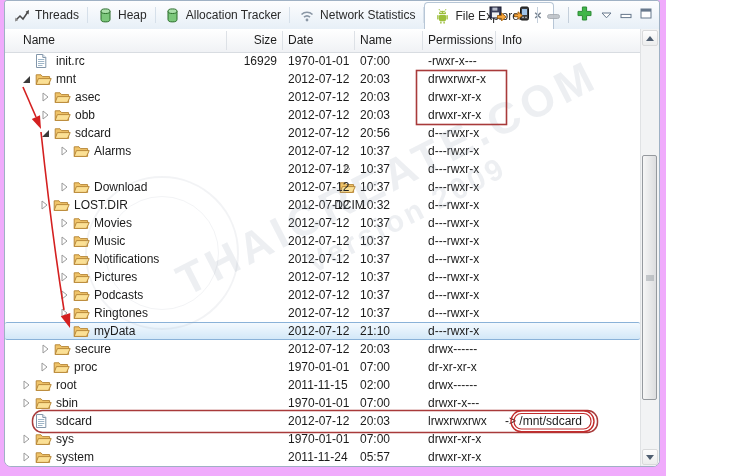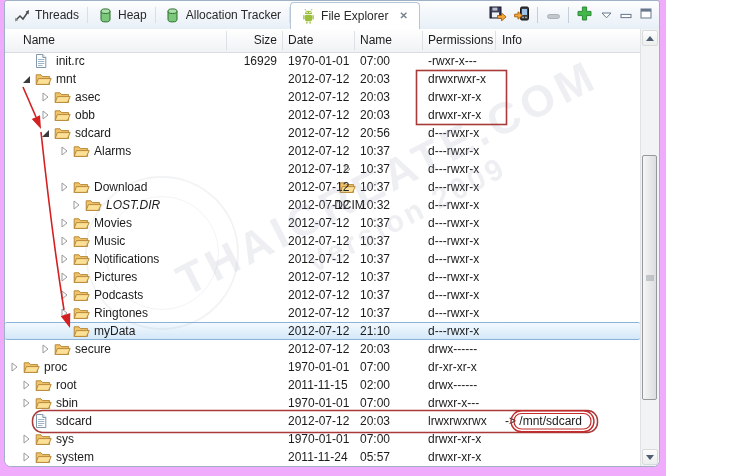--- a/index.html
+++ b/index.html
@@ -87,20 +87,30 @@
       </div>
       <div class="tab">
         <span class="ticon">
             <svg width="11" height="15" viewBox="0 0 11 15">
               <path d="M1 3.2 v8.4 a4.5 2.3 0 0 0 9 0 v-8.4" fill="#7bc77b" stroke="#2a6d2a"></path>
               <ellipse cx="5.5" cy="3.2" rx="4.5" ry="2.3" fill="#aadfaa" stroke="#2a6d2a"></ellipse>
             </svg>
           </span>
         <span>Allocation Tracker</span>
       </div>
+      <div class="tab">
+        <span class="ticon">
+            <svg width="16" height="13" viewBox="0 0 16 13">
+              <path d="M2.5 5.5 a8 8 0 0 1 11 0" fill="none" stroke="#8a97a5" stroke-width="1.6"></path>
+              <path d="M5 8.2 a4.5 4.5 0 0 1 6 0" fill="none" stroke="#8a97a5" stroke-width="1.6"></path>
+              <circle cx="8" cy="11" r="1.4" fill="#8a97a5"></circle>
+            </svg>
+          </span>
+        <span>Network Statistics</span>
+      </div>
       <div class="tab active">
         <span class="ticon">
             <svg width="15" height="16" viewBox="0 0 15 16">
               <g fill="#9cbf3b">
                 <path d="M4 6 a3.5 3.3 0 0 1 7 0 Z"></path>
                 <rect x="4" y="6.8" width="7" height="6.4" rx="1.4"></rect>
                 <rect x="2.2" y="7" width="1.4" height="4.6" rx="0.7"></rect>
                 <rect x="11.4" y="7" width="1.4" height="4.6" rx="0.7"></rect>
                 <rect x="5.2" y="13.4" width="1.4" height="2.4" rx="0.7"></rect>
                 <rect x="8.4" y="13.4" width="1.4" height="2.4" rx="0.7"></rect>
@@ -332,21 +342,21 @@
                   <path d="M3.4 5.6 L16.2 5.6 L13.5 11.4 L1.2 11.4 Z" fill="#fbe095" stroke="#b9893a" stroke-width="1"></path>
                 </svg>
               </span>
               <span class="rlabel">Download</span>
             </span>
             <span class="cell c-date">2012-07-12</span>
             <span class="cell c-time">10:37</span>
             <span class="cell c-perm">d---rwxr-x</span>
           </div>
           <div class="row">
-            <span class="namewrap" style="padding-left: 62px; font-style: italic;">
+            <span class="namewrap" style="padding-left: 30px;">
               <span class="twisty">
                 <svg width="7" height="10" viewBox="0 0 7 10">
                   <path d="M1 1 L6 5 L1 9 Z" fill="#ffffff" stroke="#9a9a9a"></path>
                 </svg>
               </span>
               <span class="ricon">
                 <svg width="17" height="13" viewBox="0 0 17 13">
                   <path d="M1.2 1.8 L6 1.8 L7.5 3.6 L14.6 3.6 L14.6 11.4 L1.2 11.4 Z" fill="#f0c469" stroke="#b9893a" stroke-width="1"></path>
                   <path d="M3.4 5.6 L16.2 5.6 L13.5 11.4 L1.2 11.4 Z" fill="#fbe095" stroke="#b9893a" stroke-width="1"></path>
                 </svg>
@@ -499,21 +509,21 @@
                   <path d="M3.4 5.6 L16.2 5.6 L13.5 11.4 L1.2 11.4 Z" fill="#fbe095" stroke="#b9893a" stroke-width="1"></path>
                 </svg>
               </span>
               <span class="rlabel">secure</span>
             </span>
             <span class="cell c-date">2012-07-12</span>
             <span class="cell c-time">20:03</span>
             <span class="cell c-perm">drwx------</span>
           </div>
           <div class="row">
-            <span class="namewrap" style="padding-left: 0;">
+            <span class="namewrap" style="padding-left: 30px;">
               <span class="twisty">
                 <svg width="7" height="10" viewBox="0 0 7 10">
                   <path d="M1 1 L6 5 L1 9 Z" fill="#ffffff" stroke="#9a9a9a"></path>
                 </svg>
               </span>
               <span class="ricon">
                 <svg width="17" height="13" viewBox="0 0 17 13">
                   <path d="M1.2 1.8 L6 1.8 L7.5 3.6 L14.6 3.6 L14.6 11.4 L1.2 11.4 Z" fill="#f0c469" stroke="#b9893a" stroke-width="1"></path>
                   <path d="M3.4 5.6 L16.2 5.6 L13.5 11.4 L1.2 11.4 Z" fill="#fbe095" stroke="#b9893a" stroke-width="1"></path>
                 </svg>

